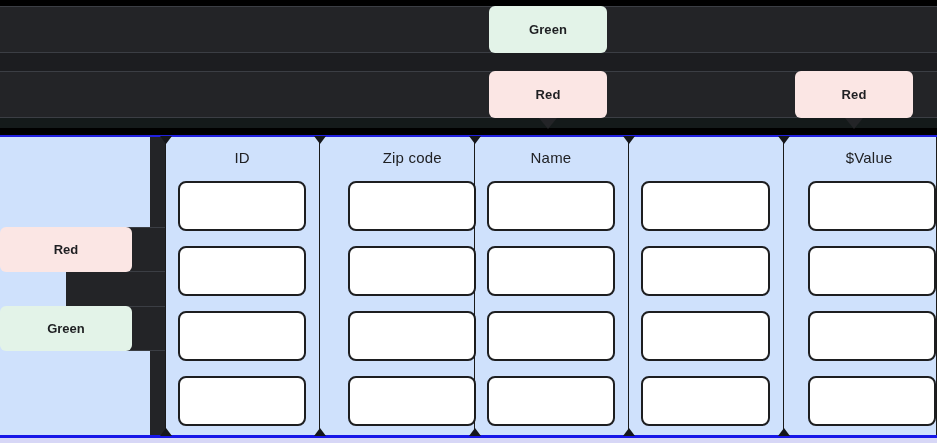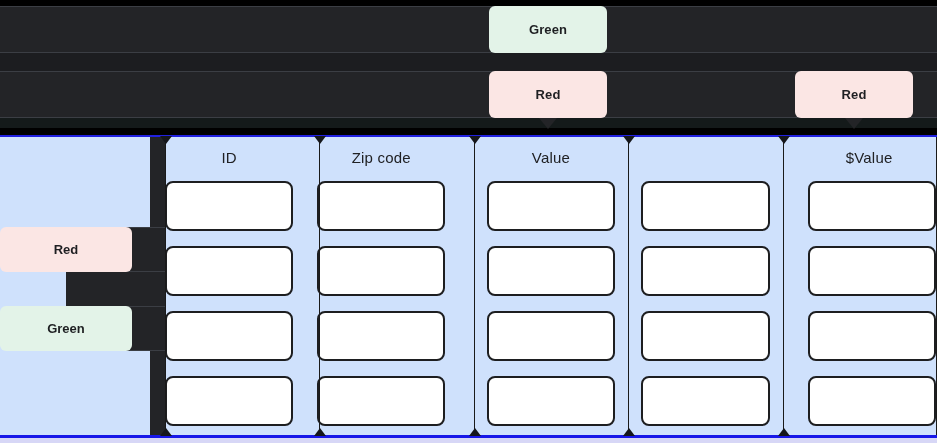--- a/index.html
+++ b/index.html
@@ -207,42 +207,42 @@
 
       <div class="left-chip-strip" style="left:66px; top:169px; width:99px; height:45px;"></div>
       <div class="left-chip" style="left:0px; top:169px; width:132px; height:45px; background:#e3f3e8;">
         <span>Green</span>
       </div>
     </div>
 
     <div class="rail"></div>
 
     <div id="columns">
-        <div class="col" style="left: 152px; width: 154.4px;">
+        <div class="col" style="left: 165px; width: 154.4px;">
           <div class="col-header">ID</div>
           <div class="field" style="left: 13px; width: 128.4px; top: 44px; height: 50px;"></div>
           <div class="field" style="left: 13px; width: 128.4px; top: 109px; height: 50px;"></div>
           <div class="field" style="left: 13px; width: 128.4px; top: 174px; height: 50px;"></div>
           <div class="field" style="left: 13px; width: 128.4px; top: 239px; height: 50px;"></div>
         </div>
         <div class="col-divider" style="left: 165px;"></div>
         <div class="col-node col-node-top" style="left: 160px; top: -1px;"></div>
         <div class="col-node col-node-bot" style="left: 160px; bottom: -1px;"></div>
-        <div class="col" style="left: 304px; width: 154.4px;">
+        <div class="col" style="left: 335px; width: 154.4px;">
           <div class="col-header">Zip code</div>
           <div class="field" style="left: 13px; width: 128.4px; top: 44px; height: 50px;"></div>
           <div class="field" style="left: 13px; width: 128.4px; top: 109px; height: 50px;"></div>
           <div class="field" style="left: 13px; width: 128.4px; top: 174px; height: 50px;"></div>
           <div class="field" style="left: 13px; width: 128.4px; top: 239px; height: 50px;"></div>
         </div>
         <div class="col-divider" style="left: 319.4px;"></div>
         <div class="col-node col-node-top" style="left: 314.4px; top: -1px;"></div>
         <div class="col-node col-node-bot" style="left: 314.4px; bottom: -1px;"></div>
         <div class="col" style="left: 473.8px; width: 154.4px;">
-          <div class="col-header">Value</div>
+          <div class="col-header">Name</div>
           <div class="field" style="left: 13px; width: 128.4px; top: 44px; height: 50px;"></div>
           <div class="field" style="left: 13px; width: 128.4px; top: 109px; height: 50px;"></div>
           <div class="field" style="left: 13px; width: 128.4px; top: 174px; height: 50px;"></div>
           <div class="field" style="left: 13px; width: 128.4px; top: 239px; height: 50px;"></div>
         </div>
         <div class="col-divider" style="left: 473.8px;"></div>
         <div class="col-node col-node-top" style="left: 468.8px; top: -1px;"></div>
         <div class="col-node col-node-bot" style="left: 468.8px; bottom: -1px;"></div>
         <div class="col" style="left: 628.2px; width: 154.4px;">
           <div class="field" style="left: 13px; width: 128.4px; top: 44px; height: 50px;"></div>

